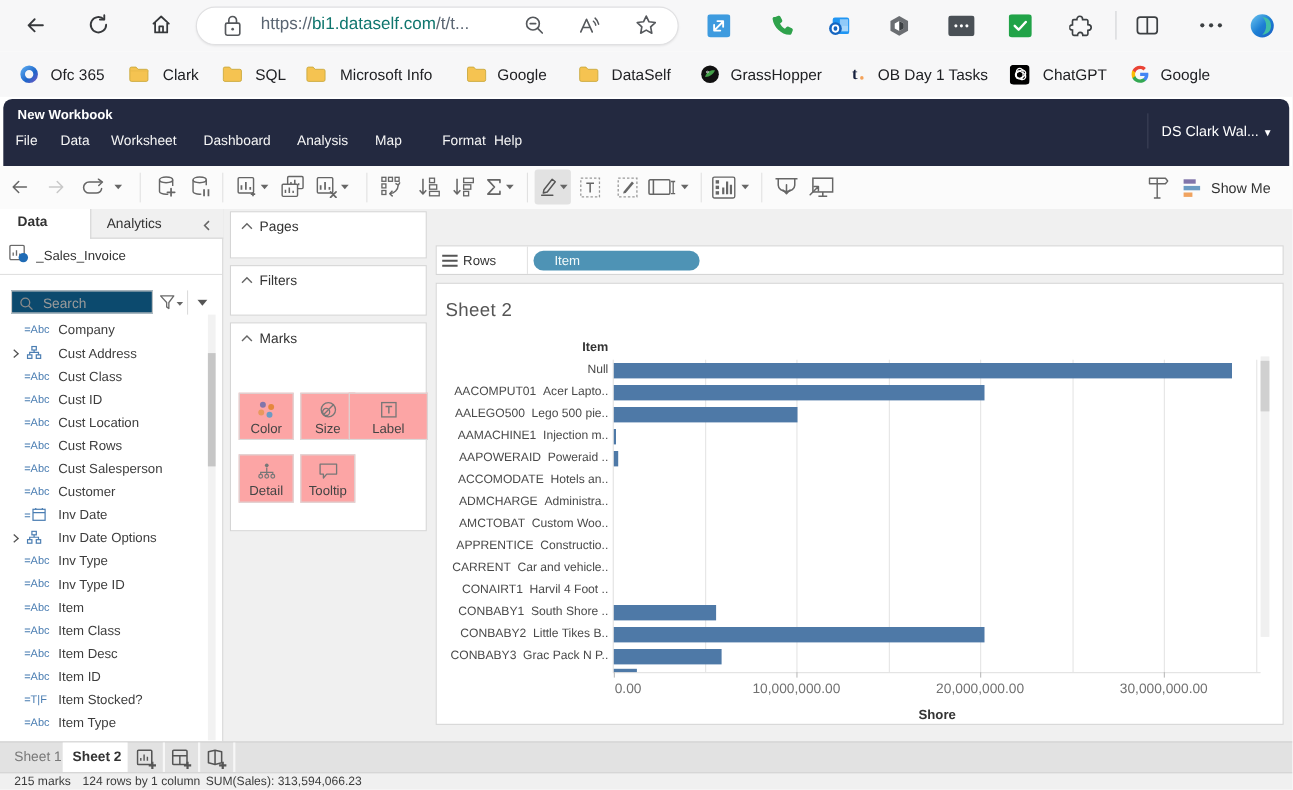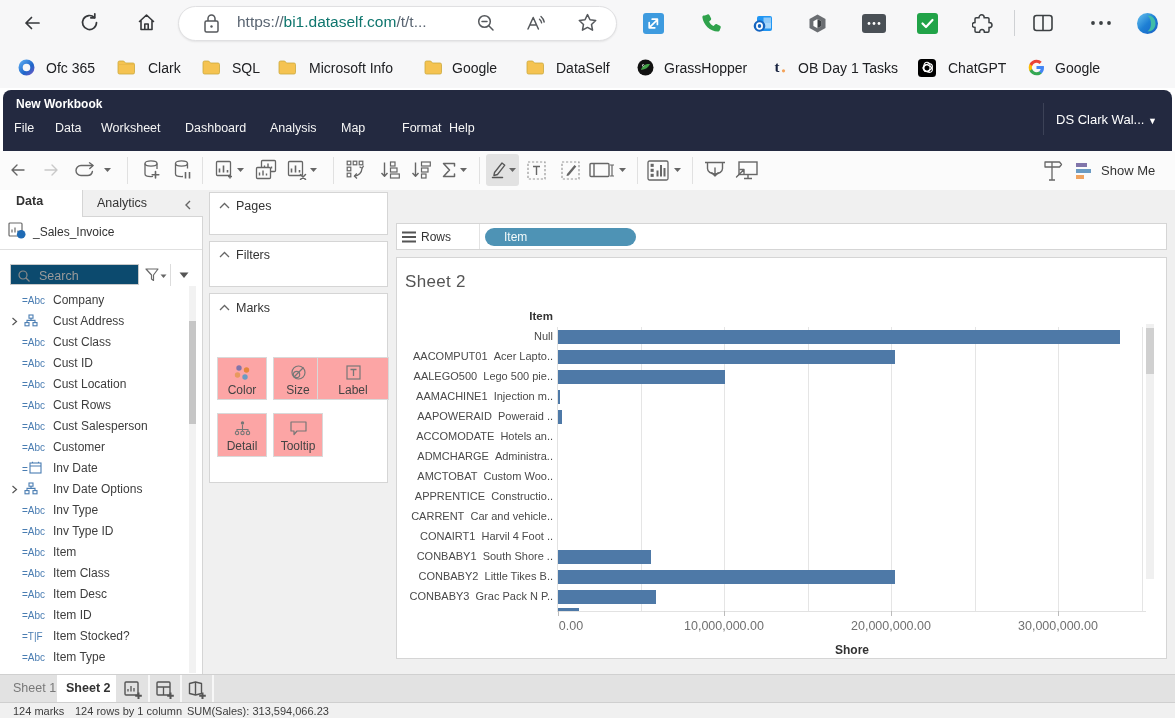--- a/index.html
+++ b/index.html
@@ -626,16 +626,16 @@
       <rect x="1" y="1" width="13" height="13" rx="1" fill="none" stroke="#555" stroke-width="1.4"></rect>
       <path d="M1 6 h13 M7.5 6 V14" stroke="#555" stroke-width="1.3"></path>
       <path d="M14.5 11.5 v6.5 M11.2 14.8 h6.6" stroke="#555" stroke-width="2"></path>
     </svg>
   <svg class="abs" style="left:188px;top:6px" width="20" height="19" viewBox="0 0 20 19">
       <path d="M1.5 2.5 L7.5 1 l6 1.5 V12.5 L7.5 14 l-6 -1.5 z M7.5 1.2 V13.8" fill="none" stroke="#555" stroke-width="1.4" stroke-linejoin="round"></path>
       <path d="M14.5 11.5 v6.5 M11.2 14.8 h6.6" stroke="#555" stroke-width="2"></path>
     </svg>
 </div>
 <div id="statusbar">
-  <span style="left:13px">124 marks</span>
+  <span style="left:13px">215 marks</span>
   <span style="left:75px">124 rows by 1 column</span>
   <span style="left:187px">SUM(Sales): 313,594,066.23</span>
 </div>
 
 </body></html>

